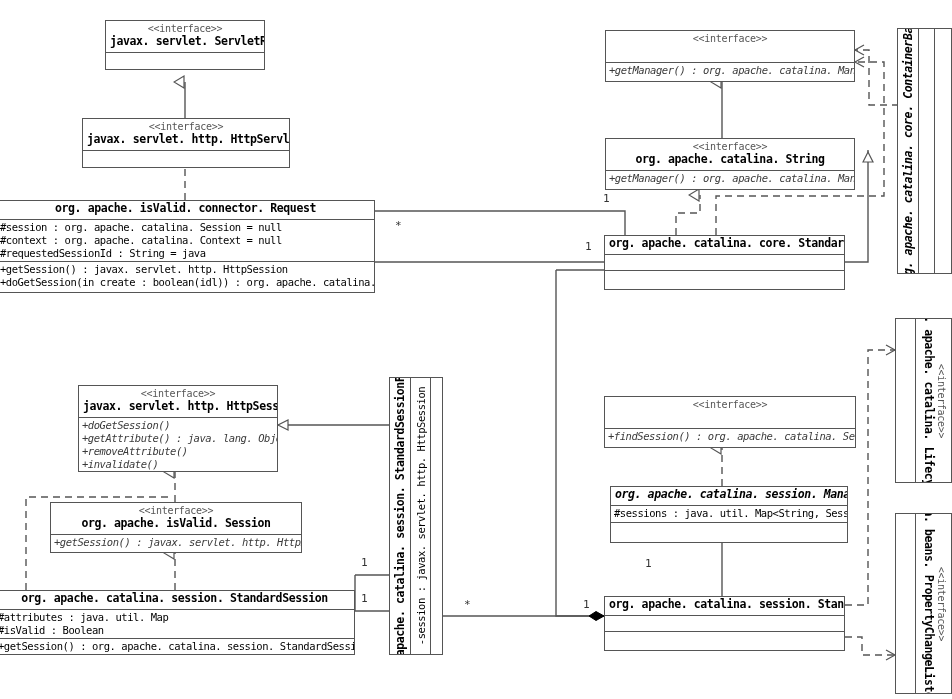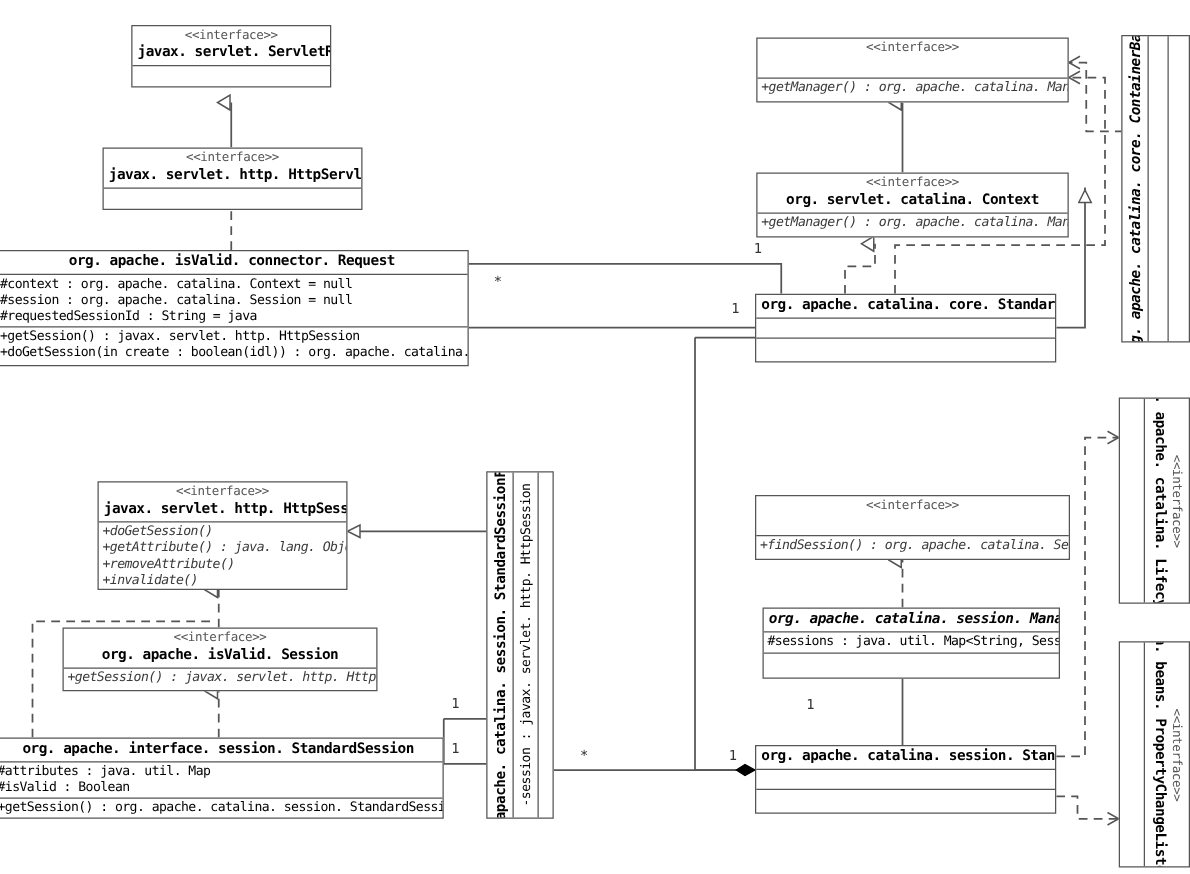--- a/index.html
+++ b/index.html
@@ -161,43 +161,43 @@
       <span class="cname">javax. servlet. http. HttpServletRequest</span>
     </div>
     <div class="sec body empty"></div>
   </div>
 
   <div class="cls" style="left:-4px;top:200px;width:379px;height:93px;">
     <div class="sec hdr" style="height:19px;padding-top:1px;">
       <span class="cname">org. apache. isValid. connector. Request</span>
     </div>
     <div class="sec body" style="height:42px;">
+      <span class="mem">#session : org. apache. catalina. Session = null</span>
       <span class="mem">#context : org. apache. catalina. Context = null</span>
-      <span class="mem">#session : org. apache. catalina. Session = null</span>
       <span class="mem">#requestedSessionId : String = java</span>
     </div>
     <div class="sec body">
       <span class="mem">+getSession() : javax. servlet. http. HttpSession</span>
       <span class="mem">+doGetSession(in create : boolean(idl)) : org. apache. catalina. Session</span>
     </div>
   </div>
 
   <div class="cls" style="left:605px;top:30px;width:250px;height:52px;">
     <div class="sec hdr" style="height:32px;">
       <span class="stereo">&lt;&lt;interface&gt;&gt;</span>
     </div>
     <div class="sec body">
       <span class="mem it">+getManager() : org. apache. catalina. Manager</span>
     </div>
   </div>
 
   <div class="cls" style="left:605px;top:138px;width:250px;height:52px;">
     <div class="sec hdr" style="height:32px;">
       <span class="stereo">&lt;&lt;interface&gt;&gt;</span>
-      <span class="cname">org. servlet. catalina. Context</span>
+      <span class="cname">org. apache. catalina. String</span>
     </div>
     <div class="sec body">
       <span class="mem it">+getManager() : org. apache. catalina. Manager</span>
     </div>
   </div>
 
   <div class="cls" style="left:604px;top:235px;width:241px;height:55px;">
     <div class="sec hdr" style="height:19px;padding-top:1px;">
       <span class="cname">org. apache. catalina. core. StandardContext</span>
     </div>
@@ -253,21 +253,21 @@
       <span class="stereo">&lt;&lt;interface&gt;&gt;</span>
       <span class="cname">org. apache. isValid. Session</span>
     </div>
     <div class="sec body">
       <span class="mem it">+getSession() : javax. servlet. http. HttpSession</span>
     </div>
   </div>
 
   <div class="cls" style="left:-6px;top:590px;width:361px;height:65px;">
     <div class="sec hdr" style="height:19px;padding-top:1px;">
-      <span class="cname">org. apache. interface. session. StandardSession</span>
+      <span class="cname">org. apache. catalina. session. StandardSession</span>
     </div>
     <div class="sec body" style="height:29px;">
       <span class="mem">#attributes : java. util. Map</span>
       <span class="mem">#isValid : Boolean</span>
     </div>
     <div class="sec body">
       <span class="mem">+getSession() : org. apache. catalina. session. StandardSessionFacade</span>
     </div>
   </div>
 

